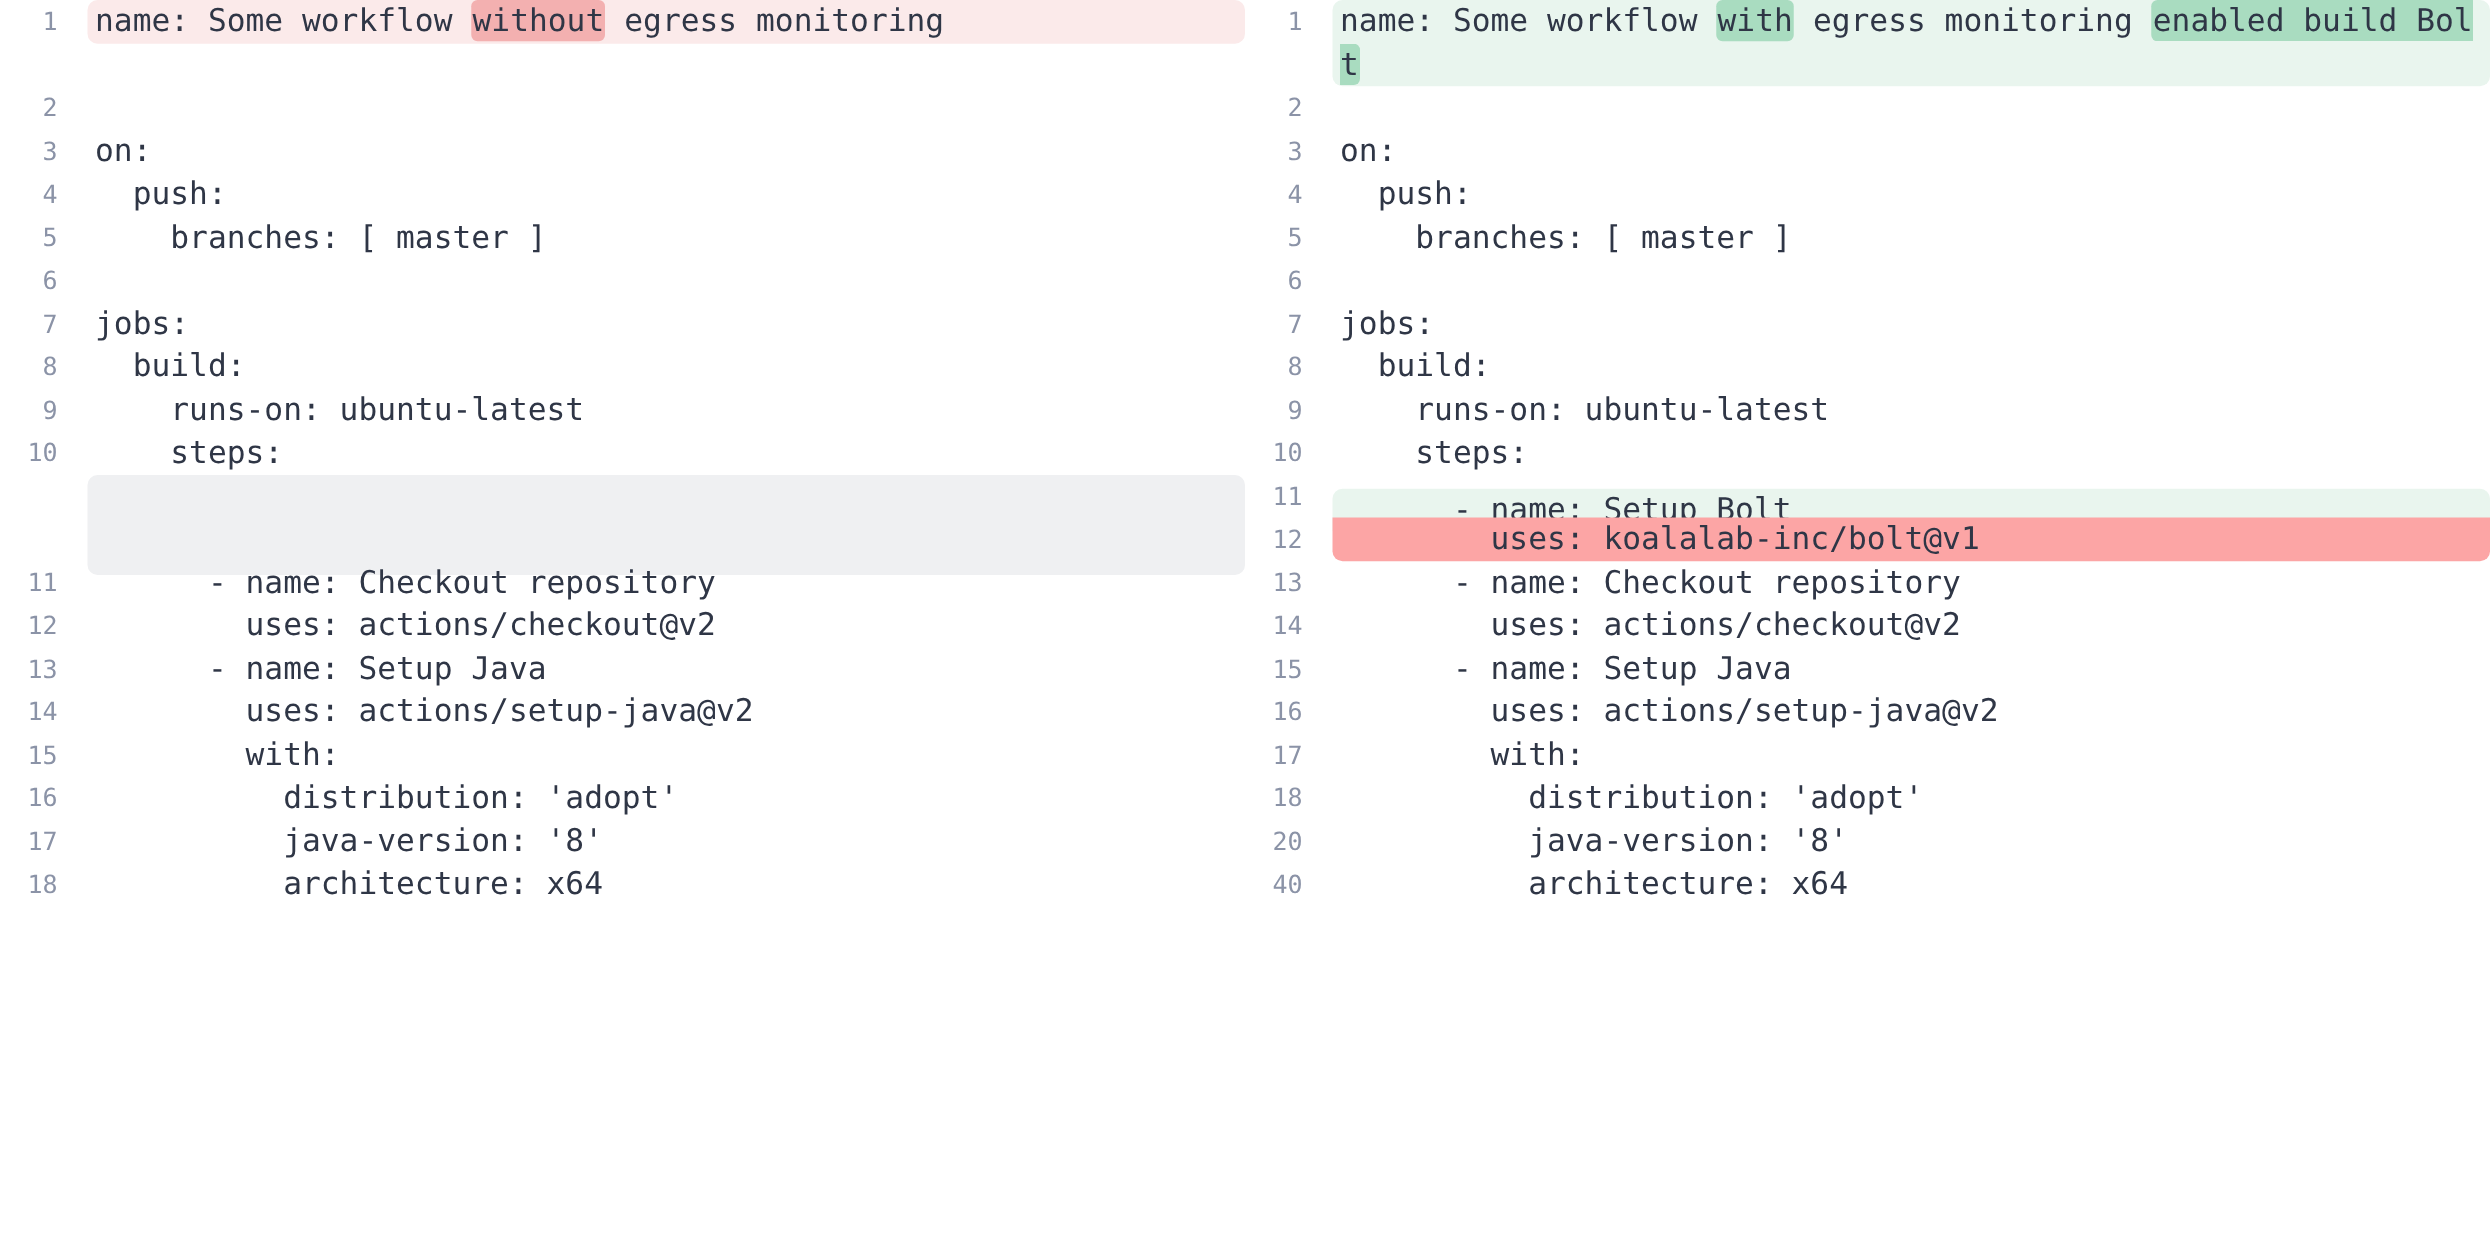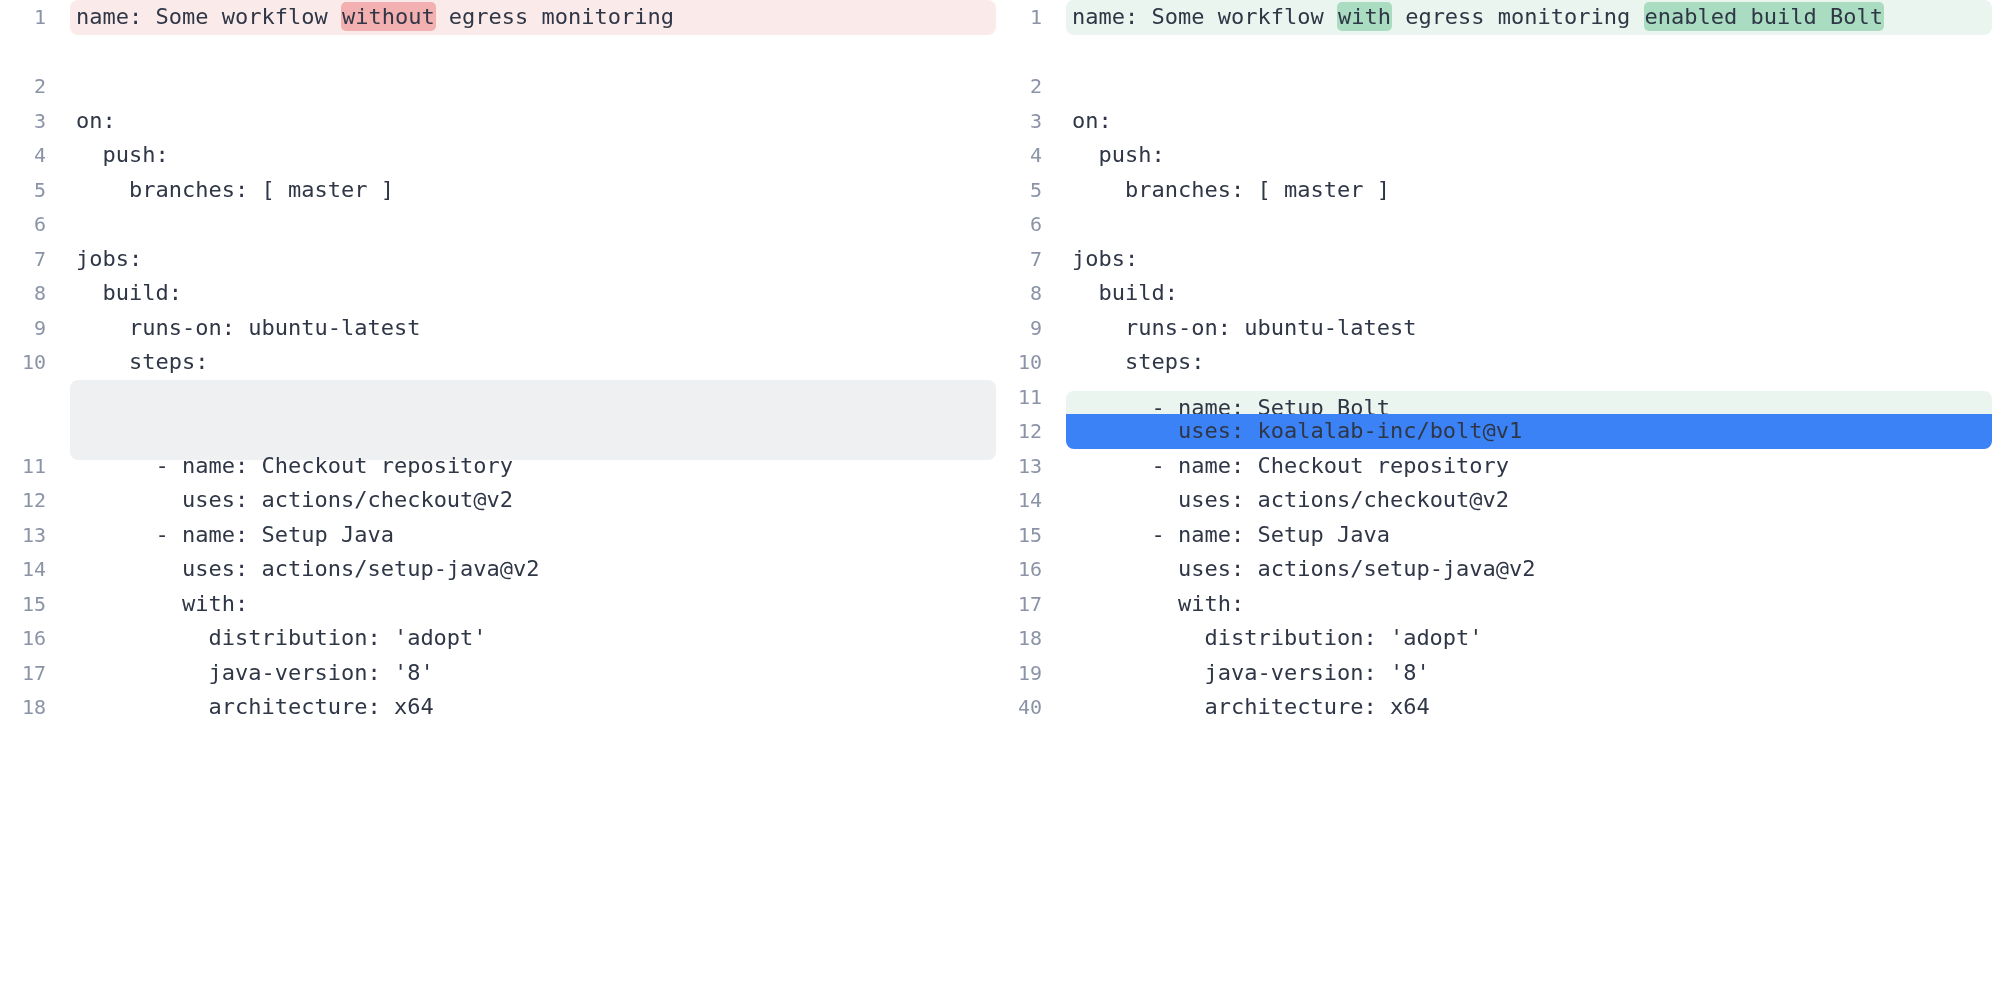--- a/index.html
+++ b/index.html
@@ -53,21 +53,21 @@
     padding-right: 0;
     box-sizing: border-box;
     line-height: 34.5px;
   }
 
   .code {
     flex: 1 1 auto;
     position: relative;
     margin-left: 24px;
     padding: 0 0 0 6px;
-    font-size: 22px;
+    font-size: 25px;
     color: #2f3646;
     white-space: pre-wrap;
     word-break: break-all;
     box-sizing: border-box;
     line-height: 34.5px;
     letter-spacing: 0;
   }
 
   
   .code.bg-del {
@@ -77,21 +77,21 @@
   .code.bg-ins {
     background: #e9f5ee;
     border-radius: 8px;
   }
   .code.bg-ins-top {
     background: #e9f5ee;
     border-radius: 8px 8px 0 0;
     margin-top: 11px;
   }
   .code.bg-ins-bot {
-    background: #3b82f6;
+    background: #fca5a5;
     border-radius: 0 0 8px 8px;
   }
 
   
   .w-del {
     background: #f3b0b0;
     border-radius: 5px;
     padding: 2px 1px;
   }
   .w-ins {
@@ -270,21 +270,21 @@
       </div>
       <div class="row">
         <div class="gutter">17</div>
         <div class="code"><span>        with:</span></div>
       </div>
       <div class="row">
         <div class="gutter">18</div>
         <div class="code"><span>          distribution: 'adopt'</span></div>
       </div>
       <div class="row">
-        <div class="gutter">19</div>
+        <div class="gutter">20</div>
         <div class="code"><span>          java-version: '8'</span></div>
       </div>
       <div class="row">
         <div class="gutter">40</div>
         <div class="code"><span>          architecture: x64</span></div>
       </div>
     </div>
 </div>
 
 </body></html>

